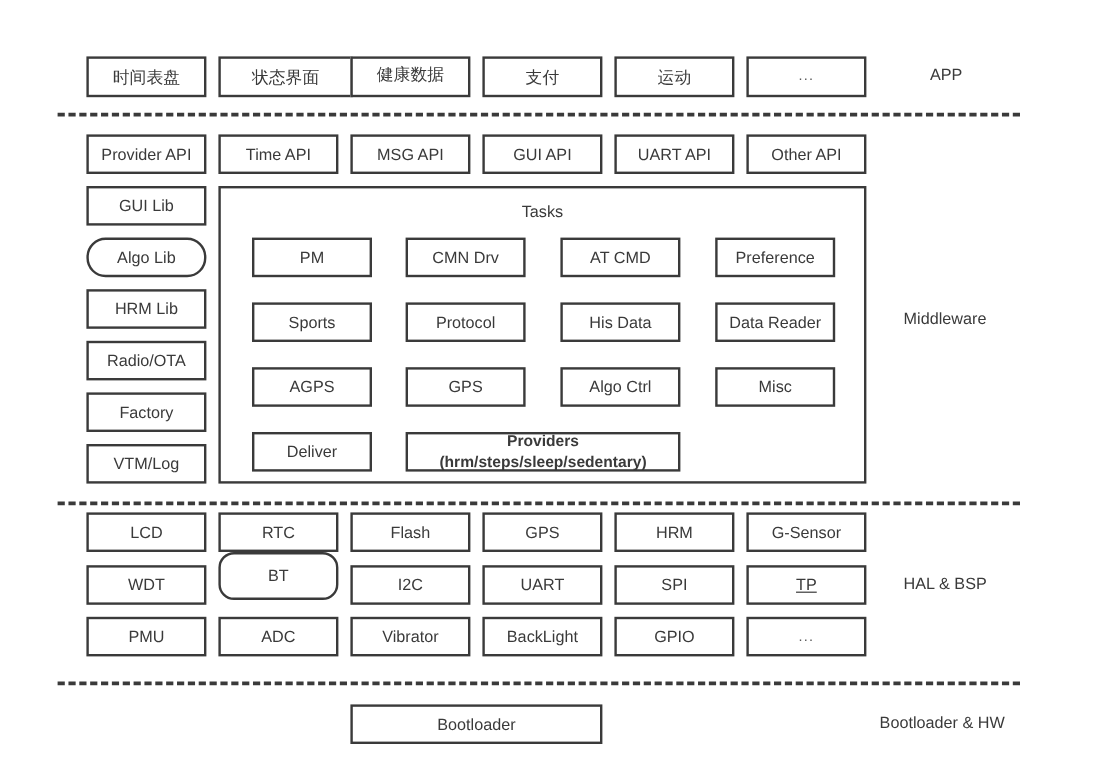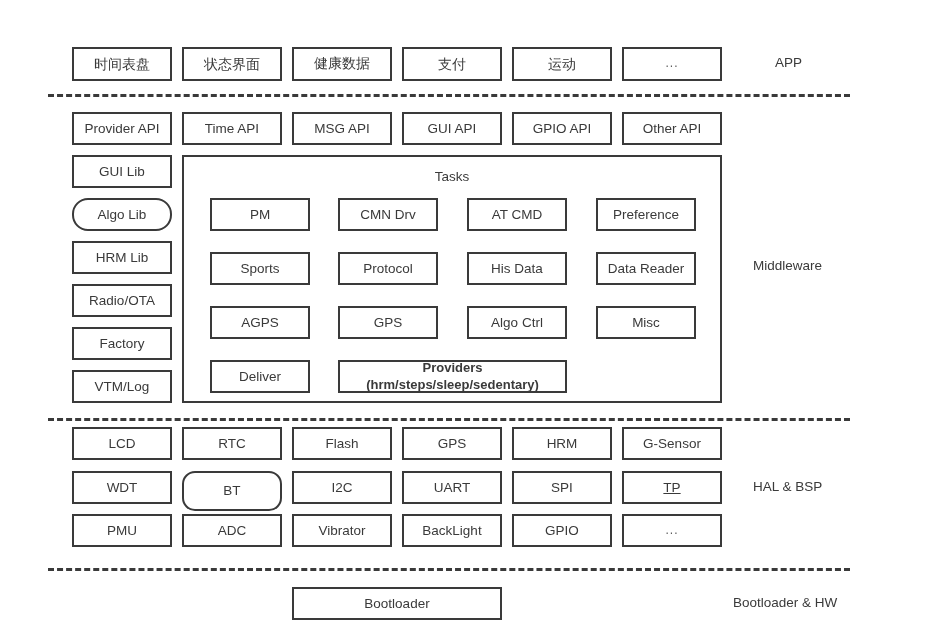--- a/index.html
+++ b/index.html
@@ -76,35 +76,35 @@
     color: #3a3a3a;
     white-space: nowrap;
   }
 </style>
 </head>
 <body>
 
 <div id="diagram">
 
   <div class="box cjk" style="left:72px; top:47px; width:100px; height:34px;">时间表盘</div>
-  <div class="box cjk" style="left:182px; top:47px; width:100px; height:34px;">状态界面</div>
+  <div class="box cjk" style="left:182px; top:47px; width:112px; height:34px;">状态界面</div>
   <div class="box cjk" style="left:292px; top:47px; width:100px; height:34px;font-family:Liberation Serif, serif;">健康数据</div>
   <div class="box cjk" style="left:402px; top:47px; width:100px; height:34px;">支付</div>
   <div class="box cjk" style="left:512px; top:47px; width:100px; height:34px;">运动</div>
   <div class="box dots" style="left:622px; top:47px; width:100px; height:34px;">...</div>
 
   <div class="layer-label" style="left:775px; top:55px;">APP</div>
 
   <div class="sep" style="left:48px; top:94px; width:802px;"></div>
 
   <div class="box" style="left:72px; top:112px; width:100px; height:33px;">Provider API</div>
   <div class="box" style="left:182px; top:112px; width:100px; height:33px;">Time API</div>
   <div class="box" style="left:292px; top:112px; width:100px; height:33px;">MSG API</div>
   <div class="box" style="left:402px; top:112px; width:100px; height:33px;">GUI API</div>
-  <div class="box" style="left:512px; top:112px; width:100px; height:33px;">GPIO API</div>
+  <div class="box" style="left:512px; top:112px; width:100px; height:33px;">UART API</div>
   <div class="box" style="left:622px; top:112px; width:100px; height:33px;">Other API</div>
 
   <div class="box" style="left:72px; top:155px; width:100px; height:33px;">GUI Lib</div>
   <div class="box" style="left:72px; top:198px; width:100px; height:33px;border-radius:16px;">Algo Lib</div>
   <div class="box" style="left:72px; top:241px; width:100px; height:33px;">HRM Lib</div>
   <div class="box" style="left:72px; top:284px; width:100px; height:33px;">Radio/OTA</div>
   <div class="box" style="left:72px; top:327px; width:100px; height:33px;">Factory</div>
   <div class="box" style="left:72px; top:370px; width:100px; height:33px;">VTM/Log</div>
 
   <div class="panel" style="left:182px; top:155px; width:540px; height:248px;">
@@ -137,21 +137,21 @@
   <div class="sep" style="left:48px; top:418px; width:802px;"></div>
 
   <div class="box" style="left:72px; top:427px; width:100px; height:33px;">LCD</div>
   <div class="box" style="left:182px; top:427px; width:100px; height:33px;">RTC</div>
   <div class="box" style="left:292px; top:427px; width:100px; height:33px;">Flash</div>
   <div class="box" style="left:402px; top:427px; width:100px; height:33px;">GPS</div>
   <div class="box" style="left:512px; top:427px; width:100px; height:33px;">HRM</div>
   <div class="box" style="left:622px; top:427px; width:100px; height:33px;">G-Sensor</div>
 
   <div class="box" style="left:72px; top:471px; width:100px; height:33px;">WDT</div>
-  <div class="box" style="left:182px; top:471px; width:100px; height:40px;border-radius:13px;">BT</div>
+  <div class="box" style="left:182px; top:460px; width:100px; height:40px;border-radius:13px;">BT</div>
   <div class="box" style="left:292px; top:471px; width:100px; height:33px;">I2C</div>
   <div class="box" style="left:402px; top:471px; width:100px; height:33px;">UART</div>
   <div class="box" style="left:512px; top:471px; width:100px; height:33px;">SPI</div>
   <div class="box" style="left:622px; top:471px; width:100px; height:33px;text-decoration:underline;">TP</div>
 
   <div class="box" style="left:72px; top:514px; width:100px; height:33px;">PMU</div>
   <div class="box" style="left:182px; top:514px; width:100px; height:33px;">ADC</div>
   <div class="box" style="left:292px; top:514px; width:100px; height:33px;">Vibrator</div>
   <div class="box" style="left:402px; top:514px; width:100px; height:33px;">BackLight</div>
   <div class="box" style="left:512px; top:514px; width:100px; height:33px;">GPIO</div>

